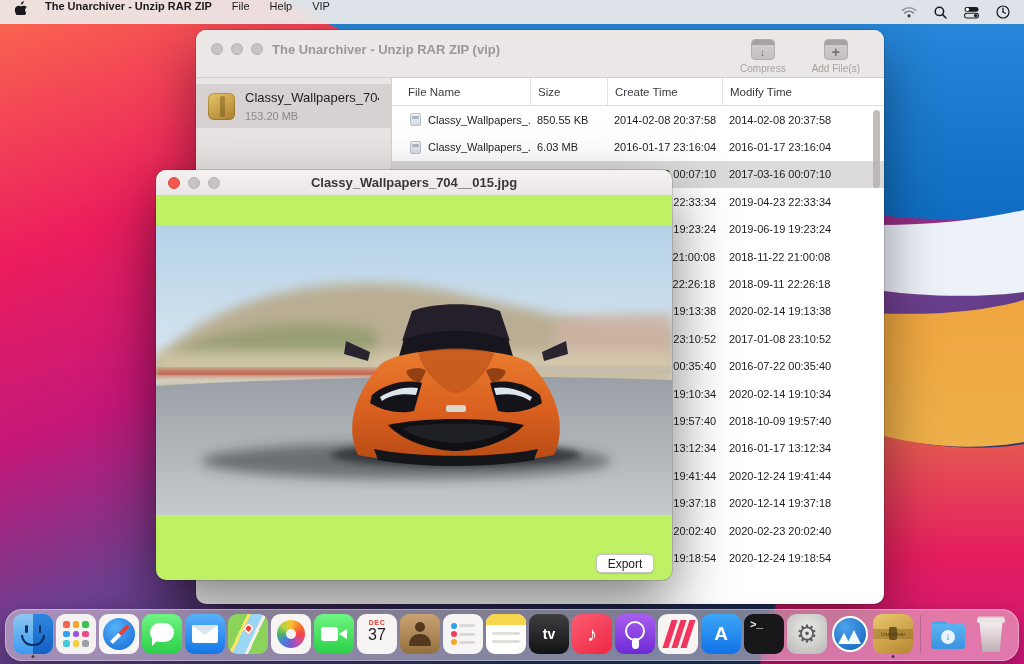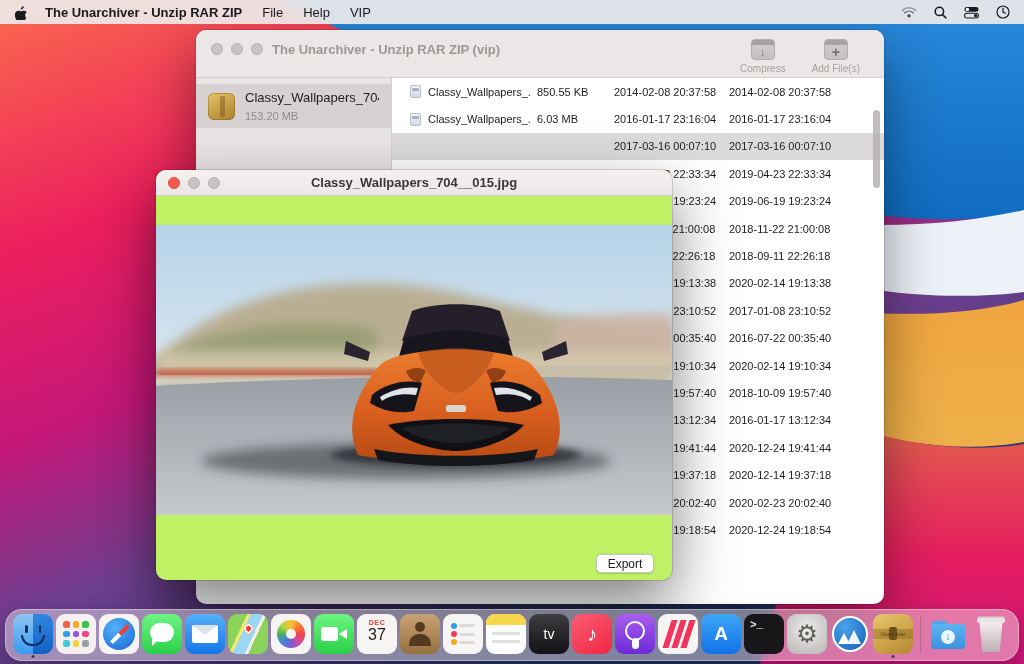--- a/index.html
+++ b/index.html
@@ -1,20 +1,20 @@
 <!DOCTYPE html>
 <html><head>
 <meta charset="utf-8">
 <style>
 *{margin:0;padding:0;box-sizing:border-box}
 html,body{width:1024px;height:664px;overflow:hidden;font-family:"Liberation Sans","DejaVu Sans",sans-serif;position:relative;background:#000}
 i,b{font-style:normal;font-weight:normal;display:block}
 .wallpaper{position:absolute;inset:0;z-index:0}
 
-.menubar{position:absolute;top:0;left:0;right:0;height:24px;background:rgba(237,234,233,.92);backdrop-filter:blur(6px);display:flex;align-items:center;padding:0 14px;font-size:13px;color:#1a1a1c;z-index:50}
+.menubar{position:absolute;top:0;left:0;right:0;height:24px;background:rgba(237,234,233,.92);backdrop-filter:blur(6px);display:flex;padding:0 14px;font-size:11px;color:#1a1a1c;z-index:50}
 .mb-apple{width:15px;height:15px;margin-right:16px;display:flex;align-items:center}
 .mb-appname{font-weight:700;margin-right:20px;white-space:nowrap}
 .mb-menus{display:flex;gap:20px}
 .menu-item{cursor:default}
 .mb-right{margin-left:auto;display:flex;align-items:center;gap:17px}
 .mb-status-icon{display:flex;align-items:center}
 
 .main-window{position:absolute;left:196px;top:30px;width:688px;height:574px;border-radius:10px;background:#fff;box-shadow:0 0 0 1px rgba(0,0,0,.12),0 22px 55px rgba(0,0,0,.42);z-index:10;overflow:hidden}
 .mw-chrome{height:48px;background:#ebe7e6;border-bottom:1px solid #d3cfce;position:relative}
 .lights{position:absolute;left:15px;top:13px;display:flex;gap:8px}
@@ -115,21 +115,21 @@
 .rem{position:absolute;inset:5px 4px;display:flex;flex-direction:column;justify-content:space-evenly}
 .rr{height:3px;background:#dcd9d8;border-radius:2px;margin-left:12px;margin-right:4px;position:relative}
 .rr::before{content:"";position:absolute;left:-8px;top:-1.5px;width:6px;height:6px;border-radius:50%;background:var(--c)}
 
 .dk-notes{background:#fff}
 .nt-top{position:absolute;top:0;left:0;right:0;height:11px;background:#f6d64b}
 .nt-line{position:absolute;left:6px;right:6px;height:3px;background:#e2dfdb;border-radius:2px}
 .nt-line.l1{top:18px}.nt-line.l2{top:26px}
 
 .dk-appletv{background:linear-gradient(#3e3e40,#121214);display:flex;align-items:center;justify-content:center}
-.tv-txt{color:#fff;font-size:14px;font-weight:400}
+.tv-txt{color:#fff;font-size:14px;font-weight:700}
 
 .dk-music{background:linear-gradient(145deg,#fb5c74,#ef2742);display:flex;align-items:center;justify-content:center}
 .mu-note{color:#fff;font-size:20px}
 
 .dk-podcasts{background:linear-gradient(#a85ef0,#6d2ad6)}
 .pc-ring{position:absolute;left:10px;top:7px;width:20px;height:20px;border:2.5px solid #fff;border-radius:50%}
 .pc-dot{position:absolute;left:16.5px;top:24px;width:7px;height:11px;border-radius:4px;background:#fff}
 
 .dk-news{background:#f7f5f4}
 .nw{position:absolute;top:6px;bottom:6px;width:6px;background:#f2355c;transform:skewX(-18deg)}
@@ -272,20 +272,26 @@
     <div class="sidebar">
       <div class="side-item">
         <span class="arc-ic"></span>
         <span class="side-texts">
           <span class="side-name">Classy_Wallpapers_704...</span>
           <span class="side-size">153.20 MB</span>
         </span>
       </div>
     </div>
     <div class="tablewrap">
+      <div class="thead">
+          <div class="th" style="width: 138px;">File Name</div>
+          <div class="th" style="width: 77px;">Size</div>
+          <div class="th" style="width: 115px;">Create Time</div>
+          <div class="th" style="width: 154px;">Modify Time</div>
+        </div>
       <div class="tbody">
           <div class="tr">
             <div class="td" style="width: 138px;">
               <i class="file-ic"></i>
               <span class="fn">Classy_Wallpapers_...</span>
             </div>
             <div class="td" style="width: 77px;">850.55 KB</div>
             <div class="td" style="width: 115px;">2014-02-08 20:37:58</div>
             <div class="td" style="width: 154px;">2014-02-08 20:37:58</div>
           </div>

